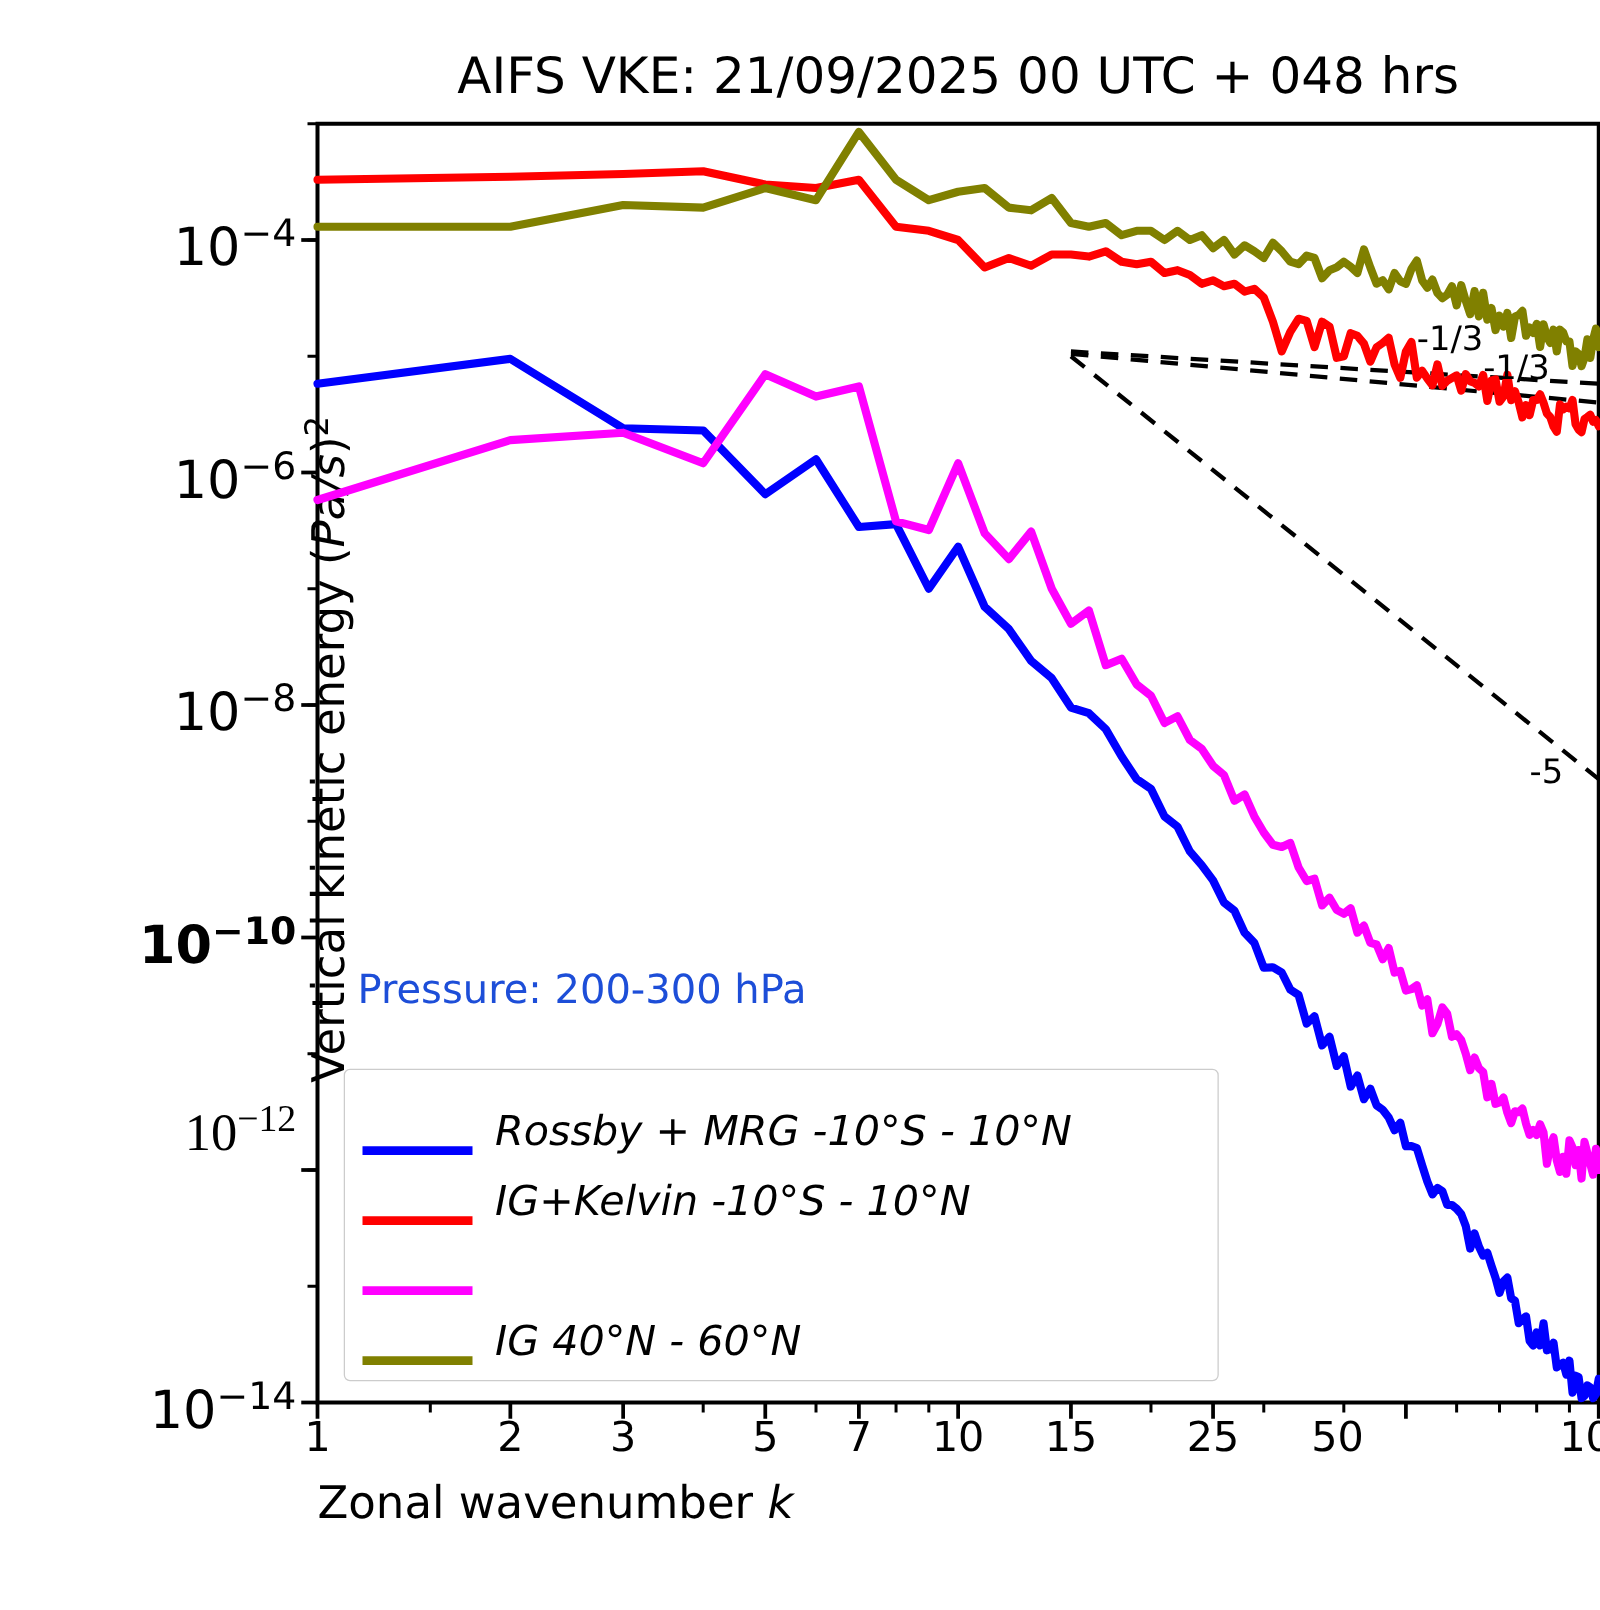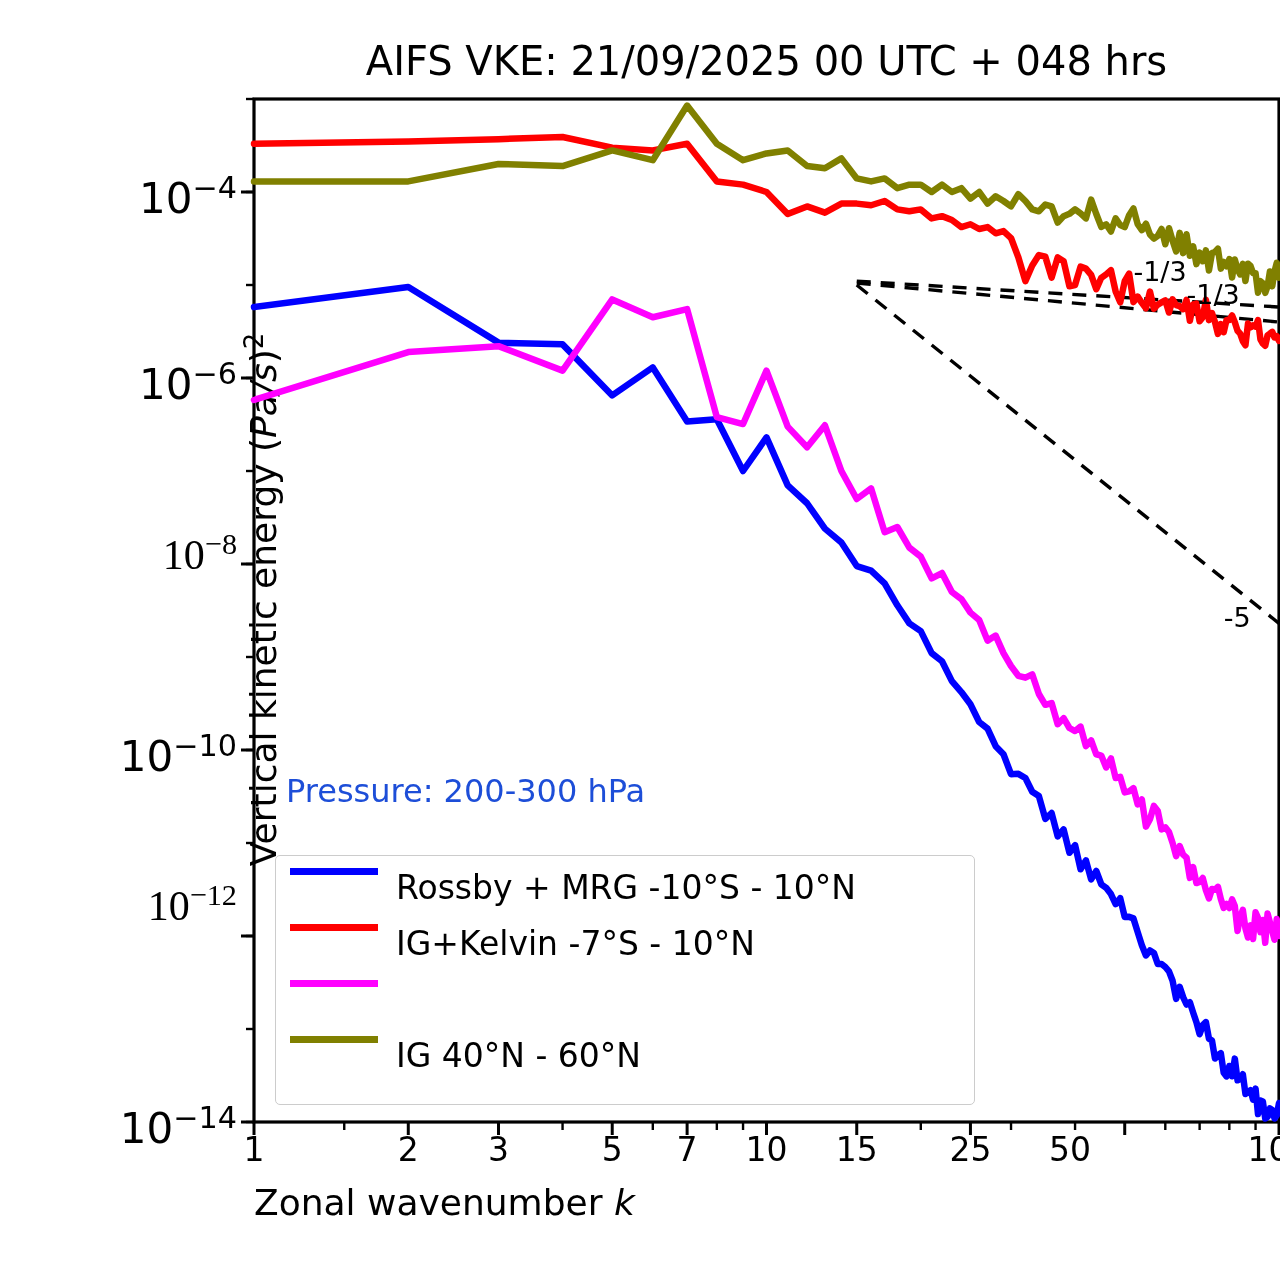--- a/index.html
+++ b/index.html
@@ -95,22 +95,23 @@
     top: 855px;
     width: 700px;
     box-sizing: border-box;
     background: #ffffff;
     border: 1px solid #cccccc;
     border-radius: 5px;
     padding: 12px 18px 12px 14px;
   }
   .legend-row {
     display: flex;
-    align-items: flex-start;
+    align-items: flex-end;
     height: 56px;
+    font-style: italic;
   }
   .legend-swatch {
     width: 88px;
     height: 0;
     border-top-width: 7px;
     border-top-style: solid;
     margin-right: 18px;
     flex: 0 0 auto;
   }
   .legend-text {
@@ -186,22 +187,22 @@
         <path d="M 217.00 307.00 L 371.28 287.07 L 461.52 342.64 L 525.56 344.36 L 575.22 395.40 L 615.80 367.40 L 650.11 421.57 L 679.83 419.26 L 706.05 471.00 L 729.50 437.36 L 750.71 485.41 L 770.08 503.25 L 787.90 528.64 L 804.39 542.57 L 819.75 566.07 L 834.11 570.56 L 847.61 583.31 L 860.33 605.26 L 872.36 623.36 L 883.78 631.08 L 894.64 653.15 L 904.99 661.26 L 914.89 681.15 L 924.36 692.04 L 933.44 704.30 L 942.17 722.00 L 950.57 728.57 L 958.67 746.15 L 966.48 754.26 L 974.02 774.15 L 981.32 773.85 L 988.39 778.00 L 995.24 791.69 L 1001.88 796.02 L 1008.33 818.90 L 1014.61 813.03 L 1020.70 836.35 L 1026.64 829.41 L 1032.42 852.75 L 1038.06 845.07 L 1043.55 869.25 L 1048.92 860.40 L 1054.15 879.38 L 1059.27 871.00 L 1064.27 884.27 L 1069.16 887.78 L 1073.95 894.02 L 1078.64 904.15 L 1083.23 898.18 L 1087.72 917.02 L 1092.13 916.85 L 1096.45 918.42 L 1100.69 932.15 L 1104.85 945.22 L 1108.94 955.49 L 1112.95 950.41 L 1116.89 952.90 L 1120.76 963.98 L 1124.56 964.00 L 1128.30 967.00 L 1131.98 971.32 L 1135.60 980.78 L 1139.16 998.87 L 1142.67 986.79 L 1146.12 997.15 L 1149.52 1004.51 L 1152.86 1002.25 L 1156.16 1012.62 L 1159.41 1022.19 L 1162.61 1034.26 L 1165.77 1025.15 L 1168.88 1022.08 L 1171.95 1038.70 L 1174.98 1040.62 L 1177.97 1058.54 L 1180.92 1055.17 L 1183.83 1053.15 L 1186.70 1072.82 L 1189.53 1076.41 L 1192.33 1066.01 L 1195.10 1076.30 L 1197.83 1058.62 L 1200.53 1080.26 L 1203.19 1079.00 L 1205.83 1074.26 L 1208.43 1093.94 L 1211.00 1091.87 L 1213.55 1090.15 L 1216.06 1099.65 L 1218.55 1088.60 L 1221.01 1114.08 L 1223.44 1100.57 L 1225.85 1101.53 L 1228.23 1118.47 L 1230.58 1116.83 L 1232.91 1108.41 L 1235.22 1109.93 L 1237.50 1118.49 L 1239.76 1115.35 L 1242.00 1103.02" fill="none" stroke="#0000ff" stroke-width="6.5" stroke-linejoin="round" stroke-linecap="round"></path>
         <path d="M 217.00 143.78 L 371.28 141.40 L 461.52 139.16 L 525.56 137.03 L 575.22 147.63 L 615.80 150.41 L 650.11 143.78 L 679.83 181.40 L 706.05 184.64 L 729.50 192.00 L 750.71 214.00 L 770.08 206.41 L 787.90 212.63 L 804.39 203.62 L 819.75 203.62 L 834.11 205.27 L 847.61 201.01 L 860.33 209.40 L 872.36 211.31 L 883.78 209.40 L 894.64 218.41 L 904.99 216.15 L 914.89 220.00 L 924.36 227.04 L 933.44 224.25 L 942.17 229.01 L 950.57 227.04 L 958.67 233.26 L 966.48 231.08 L 974.02 238.02 L 981.32 257.27 L 988.39 281.15 L 995.24 265.54 L 1001.88 255.03 L 1008.33 256.73 L 1014.61 277.64 L 1020.70 257.42 L 1026.64 261.26 L 1032.42 286.27 L 1038.06 285.00 L 1043.55 266.59 L 1048.92 268.62 L 1054.15 274.87 L 1059.27 289.26 L 1064.27 277.80 L 1069.16 274.40 L 1073.95 270.20 L 1078.64 291.56 L 1083.23 302.27 L 1087.72 281.15 L 1092.13 273.55 L 1096.45 302.11 L 1100.69 296.62 L 1104.85 302.85 L 1108.94 308.22 L 1112.95 291.56 L 1116.89 308.66 L 1120.76 304.59 L 1124.56 302.40 L 1128.30 300.31 L 1131.98 312.52 L 1135.60 299.41 L 1139.16 305.15 L 1142.67 306.23 L 1146.12 309.15 L 1149.52 299.96 L 1152.86 320.74 L 1156.16 304.31 L 1159.41 303.59 L 1162.61 321.31 L 1165.77 317.25 L 1168.88 299.77 L 1171.95 320.10 L 1174.98 313.00 L 1177.97 321.97 L 1180.92 333.94 L 1183.83 324.08 L 1186.70 332.14 L 1189.53 320.01 L 1192.33 320.04 L 1195.10 315.51 L 1197.83 322.26 L 1200.53 330.74 L 1203.19 333.63 L 1205.83 341.30 L 1208.43 345.36 L 1211.00 323.54 L 1213.55 327.40 L 1216.06 325.32 L 1218.55 326.66 L 1221.01 320.03 L 1223.44 339.41 L 1225.85 343.65 L 1228.23 345.70 L 1230.58 335.31 L 1232.91 333.63 L 1235.22 331.82 L 1237.50 337.48 L 1239.76 336.06 L 1242.00 340.99" fill="none" stroke="#ff0000" stroke-width="6.5" stroke-linejoin="round" stroke-linecap="round"></path>
         <path d="M 217.00 400.00 L 371.28 352.08 L 461.52 346.15 L 525.56 370.64 L 575.22 299.41 L 615.80 317.25 L 650.11 309.15 L 679.83 417.08 L 706.05 424.02 L 729.50 370.64 L 750.71 426.63 L 770.08 447.26 L 787.90 425.30 L 804.39 471.00 L 819.75 499.00 L 834.11 488.40 L 847.61 532.15 L 860.33 526.99 L 872.36 547.62 L 883.78 556.64 L 894.64 578.41 L 904.99 573.01 L 914.89 592.00 L 924.36 599.04 L 933.44 612.63 L 942.17 619.99 L 950.57 640.62 L 958.67 635.57 L 966.48 653.15 L 974.02 666.01 L 981.32 675.78 L 988.39 677.63 L 995.24 674.40 L 1001.88 694.01 L 1008.33 704.83 L 1014.61 703.02 L 1020.70 724.24 L 1026.64 718.15 L 1032.42 727.99 L 1038.06 731.02 L 1043.55 726.59 L 1048.92 746.15 L 1054.15 740.49 L 1059.27 754.26 L 1064.27 755.58 L 1069.16 767.40 L 1073.95 758.44 L 1078.64 778.00 L 1083.23 776.81 L 1087.72 792.40 L 1092.13 791.30 L 1096.45 788.17 L 1100.69 804.41 L 1104.85 799.52 L 1108.94 826.62 L 1112.95 819.26 L 1116.89 805.91 L 1120.76 811.01 L 1124.56 829.41 L 1128.30 827.31 L 1131.98 832.03 L 1135.60 843.00 L 1139.16 856.14 L 1142.67 846.00 L 1146.12 854.62 L 1149.52 857.58 L 1152.86 877.85 L 1156.16 867.15 L 1159.41 883.05 L 1162.61 881.98 L 1165.77 878.04 L 1168.88 890.13 L 1171.95 898.48 L 1174.98 889.02 L 1177.97 889.77 L 1180.92 886.83 L 1183.83 898.99 L 1186.70 907.95 L 1189.53 904.02 L 1192.33 908.00 L 1195.10 899.42 L 1197.83 906.10 L 1200.53 931.01 L 1203.19 917.02 L 1205.83 909.85 L 1208.43 928.35 L 1211.00 937.50 L 1213.55 925.40 L 1216.06 938.96 L 1218.55 912.22 L 1221.01 917.83 L 1223.44 932.15 L 1225.85 920.04 L 1228.23 942.84 L 1230.58 913.49 L 1232.91 922.41 L 1235.22 931.23 L 1237.50 939.75 L 1239.76 919.06 L 1242.00 936.00" fill="none" stroke="#ff00ff" stroke-width="6.5" stroke-linejoin="round" stroke-linecap="round"></path>
         <path d="M 217.00 181.40 L 371.28 181.40 L 461.52 164.00 L 525.56 166.08 L 575.22 150.41 L 615.80 160.15 L 650.11 105.56 L 679.83 143.78 L 706.05 160.15 L 729.50 153.41 L 750.71 150.41 L 770.08 166.08 L 787.90 168.26 L 804.39 158.36 L 819.75 178.41 L 834.11 181.40 L 847.61 178.41 L 860.33 188.15 L 872.36 184.64 L 883.78 184.64 L 894.64 192.00 L 904.99 184.64 L 914.89 192.00 L 924.36 188.15 L 933.44 198.56 L 942.17 192.00 L 950.57 203.62 L 958.67 196.26 L 966.48 201.01 L 974.02 206.41 L 981.32 194.20 L 988.39 201.01 L 995.24 209.36 L 1001.88 211.31 L 1008.33 204.54 L 1014.61 206.41 L 1020.70 222.56 L 1026.64 216.15 L 1032.42 213.82 L 1038.06 209.40 L 1043.55 213.40 L 1048.92 218.41 L 1054.15 199.57 L 1059.27 214.00 L 1064.27 226.93 L 1069.16 224.25 L 1073.95 231.45 L 1078.64 218.41 L 1083.23 224.99 L 1087.72 227.04 L 1092.13 215.22 L 1096.45 208.52 L 1100.69 224.25 L 1104.85 230.18 L 1108.94 223.66 L 1112.95 234.40 L 1116.89 238.55 L 1120.76 235.83 L 1124.56 229.01 L 1128.30 244.22 L 1131.98 228.20 L 1135.60 240.63 L 1139.16 251.36 L 1142.67 232.84 L 1146.12 253.15 L 1149.52 234.21 L 1152.86 255.69 L 1156.16 246.41 L 1159.41 264.10 L 1162.61 252.61 L 1165.77 261.26 L 1168.88 250.42 L 1171.95 270.42 L 1174.98 253.15 L 1177.97 252.00 L 1180.92 248.72 L 1183.83 268.62 L 1186.70 261.93 L 1189.53 266.34 L 1192.33 259.08 L 1195.10 277.56 L 1197.83 259.51 L 1200.53 269.28 L 1203.19 274.40 L 1205.83 263.78 L 1208.43 281.05 L 1211.00 263.72 L 1213.55 266.02 L 1216.06 273.13 L 1218.55 273.15 L 1221.01 292.70 L 1223.44 281.15 L 1225.85 283.14 L 1228.23 292.85 L 1230.58 286.24 L 1232.91 271.41 L 1235.22 286.29 L 1237.50 271.53 L 1239.76 262.85 L 1242.00 277.64" fill="none" stroke="#808000" stroke-width="6.5" stroke-linejoin="round" stroke-linecap="round"></path>
       </g>
   </svg>
 
   <div id="ytick-labels">
       <div class="ytick-label" style="top: 170px;">10<sup>−4</sup></div>
       <div class="ytick-label" style="top: 356px;">10<sup>−6</sup></div>
-      <div class="ytick-label" style="top: 527px; font-family: Liberation Serif, serif;">10<sup>−8</sup></div>
-      <div class="ytick-label" style="top: 728px;">10<sup>−10</sup></div>
+      <div class="ytick-label" style="top: 542px;">10<sup>−8</sup></div>
+      <div class="ytick-label" style="top: 728px; font-weight: bold;">10<sup>−10</sup></div>
       <div class="ytick-label" style="top: 878px; font-family: Liberation Serif, serif;">10<sup>−12</sup></div>
       <div class="ytick-label" style="top: 1100px;">10<sup>−14</sup></div>
     </div>
   <div id="xtick-labels">
       <div class="xtick-label" style="left: 217px;">1</div>
       <div class="xtick-label" style="left: 371.278px;">2</div>
       <div class="xtick-label" style="left: 461.525px;">3</div>
       <div class="xtick-label" style="left: 575.222px;">5</div>
       <div class="xtick-label" style="left: 650.113px;">7</div>
       <div class="xtick-label" style="left: 729.5px;">10</div>
@@ -218,21 +219,21 @@
 
   <div class="annot-pressure">Pressure: 200-300 hPa</div>
 
   <div id="legend">
       <div class="legend-row">
         <span class="legend-swatch" style="border-top-color: rgb(0, 0, 255);"></span>
         <span class="legend-text">Rossby + MRG -10°S - 10°N</span>
       </div>
       <div class="legend-row">
         <span class="legend-swatch" style="border-top-color: rgb(255, 0, 0);"></span>
-        <span class="legend-text">IG+Kelvin -7°S - 10°N</span>
+        <span class="legend-text">IG+Kelvin -10°S - 10°N</span>
       </div>
       <div class="legend-row">
         <span class="legend-swatch" style="border-top-color: rgb(255, 0, 255);"></span>
       </div>
       <div class="legend-row">
         <span class="legend-swatch" style="border-top-color: rgb(128, 128, 0);"></span>
         <span class="legend-text">IG 40°N - 60°N</span>
       </div>
     </div>
 

